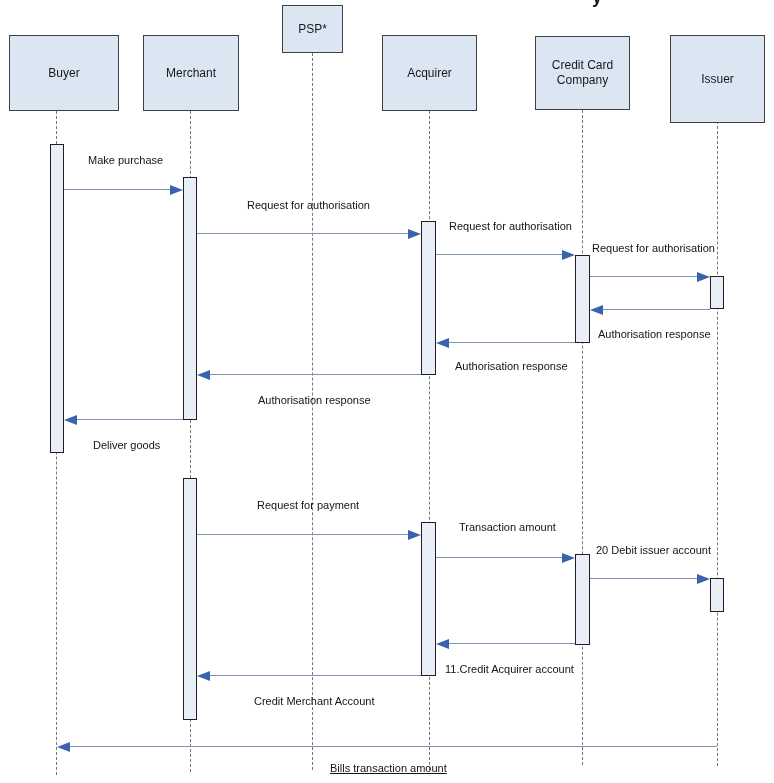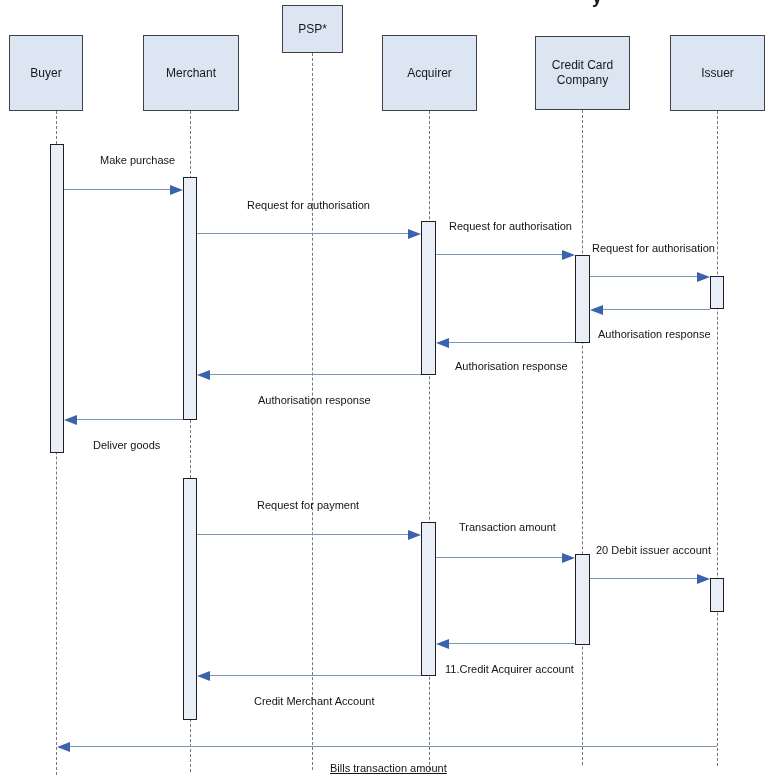--- a/index.html
+++ b/index.html
@@ -76,55 +76,55 @@
   <div class="title-fragment"><span>y</span></div>
   <div id="layer-lifelines">
       <div class="lifeline" style="left: 56px; top: 111px; height: 664px;"></div>
       <div class="lifeline" style="left: 190px; top: 111px; height: 661px;"></div>
       <div class="lifeline" style="left: 312px; top: 53px; height: 717px;"></div>
       <div class="lifeline" style="left: 429px; top: 111px; height: 659px;"></div>
       <div class="lifeline" style="left: 582px; top: 110px; height: 655px;"></div>
       <div class="lifeline" style="left: 717px; top: 111px; height: 655px;"></div>
     </div>
   <div id="layer-boxes">
-      <div class="actor-box" style="left: 9px; top: 35px; width: 74px; height: 76px;">
+      <div class="actor-box" style="left: 9px; top: 35px; width: 110px; height: 76px;">
         <div class="actor-label">Buyer</div>
       </div>
       <div class="actor-box" style="left: 143px; top: 35px; width: 96px; height: 76px;">
         <div class="actor-label">Merchant</div>
       </div>
       <div class="actor-box" style="left: 282px; top: 5px; width: 61px; height: 48px;">
         <div class="actor-label">PSP*</div>
       </div>
       <div class="actor-box" style="left: 382px; top: 35px; width: 95px; height: 76px;">
         <div class="actor-label">Acquirer</div>
       </div>
       <div class="actor-box" style="left: 535px; top: 36px; width: 95px; height: 74px;">
         <div class="actor-label">Credit Card Company</div>
       </div>
-      <div class="actor-box" style="left: 670px; top: 35px; width: 95px; height: 76px;">
+      <div class="actor-box" style="left: 670px; top: 35px; width: 95px; height: 88px;">
         <div class="actor-label">Issuer</div>
       </div>
     </div>
   <div id="layer-activations">
       <div class="activation" style="left: 50px; top: 144px; width: 14px; height: 309px;"></div>
       <div class="activation" style="left: 183px; top: 177px; width: 14px; height: 243px;"></div>
       <div class="activation" style="left: 421px; top: 221px; width: 15px; height: 154px;"></div>
       <div class="activation" style="left: 575px; top: 255px; width: 15px; height: 88px;"></div>
       <div class="activation" style="left: 710px; top: 276px; width: 14px; height: 33px;"></div>
       <div class="activation" style="left: 183px; top: 478px; width: 14px; height: 242px;"></div>
       <div class="activation" style="left: 421px; top: 522px; width: 15px; height: 154px;"></div>
       <div class="activation" style="left: 575px; top: 554px; width: 15px; height: 91px;"></div>
       <div class="activation" style="left: 710px; top: 578px; width: 14px; height: 34px;"></div>
     </div>
   <div id="layer-messages">
       <div class="message">
         <div class="msg-line" style="background: rgb(125, 150, 176); top: 189px; left: 64px; width: 108px;"></div>
         <div class="msg-head right" style="top: 185px; left: 170px;"></div>
-        <div class="msg-label" style="left: 100px; top: 154px; text-align: right;">Make purchase</div>
+        <div class="msg-label" style="left: 88px; top: 154px; text-align: right;">Make purchase</div>
       </div>
       <div class="message">
         <div class="msg-line" style="background: rgb(125, 150, 176); top: 233px; left: 197px; width: 213px;"></div>
         <div class="msg-head right" style="top: 229px; left: 408px;"></div>
         <div class="msg-label" style="left: 247px; top: 199px;">Request for authorisation</div>
       </div>
       <div class="message">
         <div class="msg-line" style="background: rgb(125, 150, 176); top: 254px; left: 436px; width: 128px;"></div>
         <div class="msg-head right" style="top: 250px; left: 562px;"></div>
         <div class="msg-label" style="left: 449px; top: 220px;">Request for authorisation</div>

